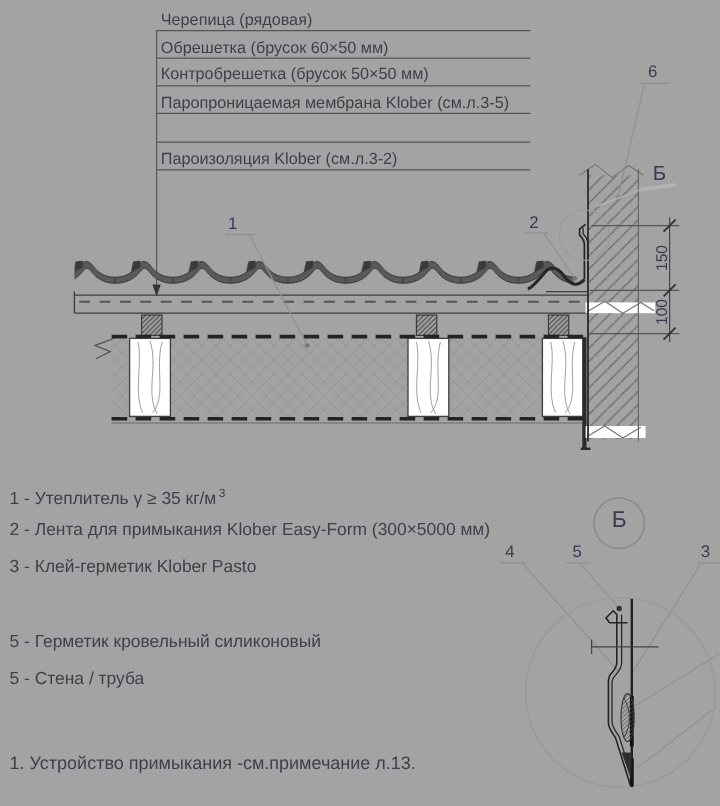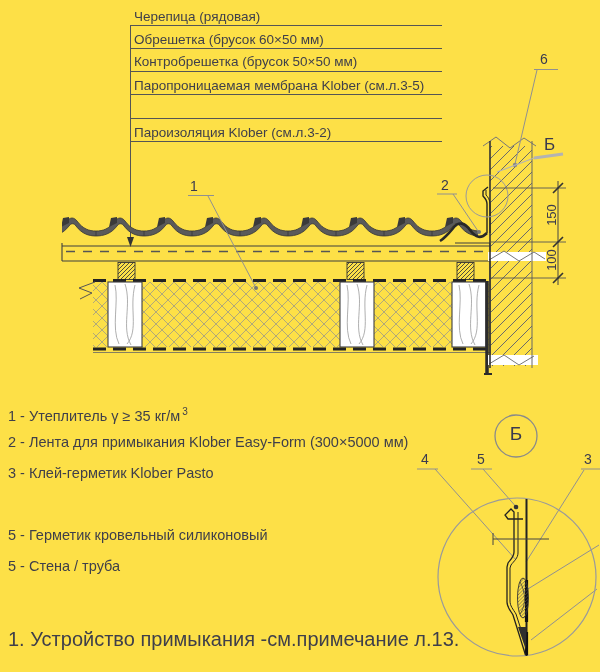--- a/index.html
+++ b/index.html
@@ -1,28 +1,28 @@
 <!DOCTYPE html>
 <html><head>
 <meta charset="utf-8">
 <style>
   html,body{margin:0;padding:0;background:#fff;}
-  .page{position:relative;width:600px;height:672px;background:#fde047;
+  .page{position:relative;width:600px;height:672px;background:#a3a3a3;
         font-family:"Liberation Sans",sans-serif;color:#3f3f4a;overflow:hidden;}
   svg.linework{position:absolute;left:0;top:0;}
   .t{position:absolute;white-space:nowrap;}
   .layer-label{font-size:13.5px;line-height:15px;}
   .callout{font-size:14px;color:#3a3a4e;}
   .marker{font-size:17px;color:#3a3a4e;}
   .marker-small{font-size:19px;color:#3a3a4e;text-align:center;width:20px;}
   .dim{font-size:13px;color:#3a3a4e;display:flex;align-items:center;justify-content:center;
        transform:rotate(-90deg);}
   .legend-item{font-size:14.5px;line-height:17px;}
   .legend-item sup{font-size:10px;margin-left:2px;}
-  .note{font-size:20px;}
+  .note{font-size:15px;}
 </style>
 </head>
 <body>
 
 <div class="page">
 
 <svg class="linework" width="600" height="672" viewBox="0 0 600 672">
   <defs>
     <pattern id="pWall" width="11" height="11" patternUnits="userSpaceOnUse">
       <path d="M0,11 L11,0" stroke="#6a6a6a" stroke-width="1" fill="none"></path>

